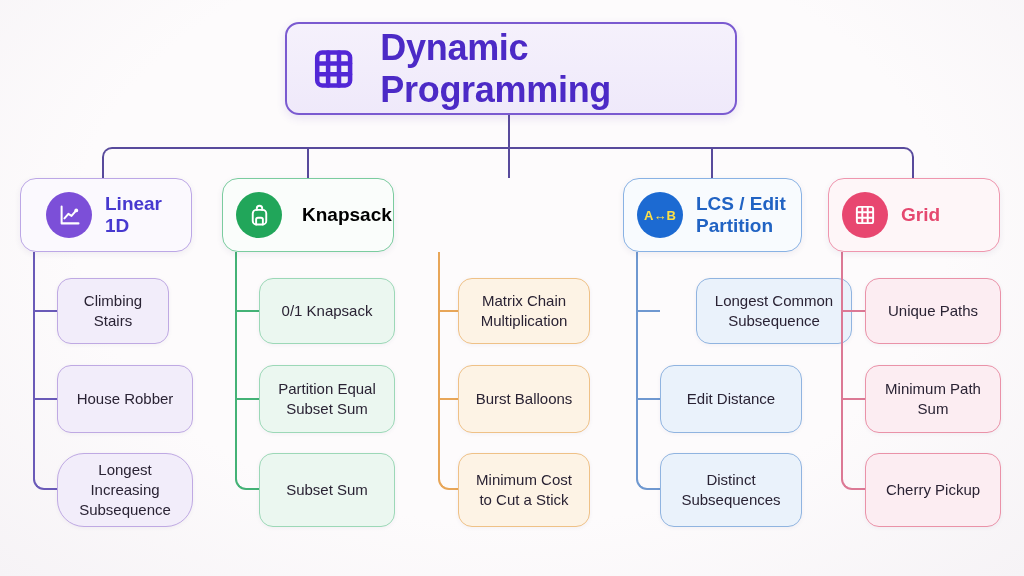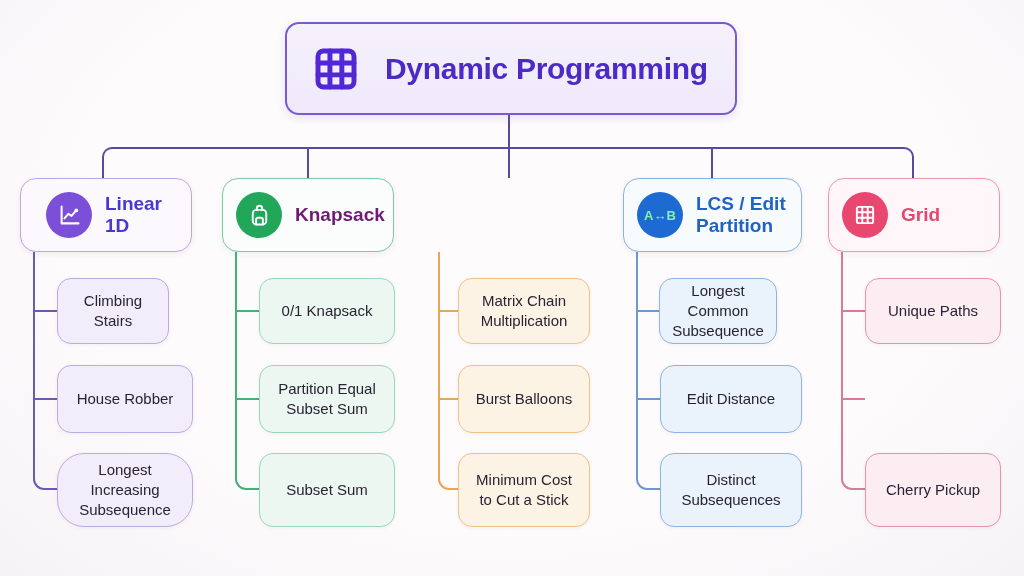--- a/index.html
+++ b/index.html
@@ -6,53 +6,53 @@
   body{width:1024px;height:576px;overflow:hidden;font-family:"Liberation Sans",sans-serif;}
   .stage{position:relative;width:1024px;height:576px;background:#faf8fa;
          background:radial-gradient(ellipse at 50% 40%, #fdfbfc 60%, #f6f3f6 100%);}
 
   
   .root{position:absolute;left:285px;top:22px;width:452px;height:93px;box-sizing:border-box;
         border:2px solid #7a5ad0;border-radius:14px;
         background:linear-gradient(180deg,#f5f1fc,#efe9fa);
         box-shadow:0 3px 10px rgba(83,50,170,.12);
         display:flex;align-items:center;padding-left:22px;gap:22px;}
-  .root-title{font-size:30px;font-weight:700;color:#4c2ac6;letter-spacing:-.3px;}
+  .root-title{font-size:36px;font-weight:700;color:#4c2ac6;letter-spacing:-.3px;}
 
   
   .cline{position:absolute;background:#584a9c;}
   .top-rail{position:absolute;left:102px;top:147px;width:812px;height:31px;box-sizing:border-box;
             border-top:2px solid #584a9c;border-left:2px solid #584a9c;border-right:2px solid #584a9c;
             border-radius:10px 10px 0 0;}
 
   
   .branch{position:absolute;top:178px;height:74px;box-sizing:border-box;border-radius:16px;
           display:flex;align-items:center;padding-left:13px;gap:13px;
           box-shadow:0 2px 6px rgba(60,40,100,.07);border:1.6px solid;}
   .bicon{width:46px;height:46px;border-radius:50%;flex:0 0 auto;
          display:flex;align-items:center;justify-content:center;}
   .btitle{font-size:19px;font-weight:700;line-height:1.15;}
-  .icon-label{color:#86efac;font-size:13px;font-weight:700;letter-spacing:0;}
+  .icon-label{color:#fde047;font-size:13px;font-weight:700;letter-spacing:0;}
 
   
   .child{position:absolute;box-sizing:border-box;border-radius:14px;border:1.6px solid;
          display:flex;align-items:center;justify-content:center;text-align:center;
          padding:6px 10px;font-size:15px;font-weight:500;color:#2a2334;line-height:1.32;
          box-shadow:0 1px 4px rgba(60,40,100,.05);}
   .r1{top:278px;height:66px;} .r2{top:365px;height:68px;} .r3{top:453px;height:74px;}
 
   
   .rail{position:absolute;top:252px;height:238px;box-sizing:border-box;
         border-left:2px solid;border-bottom:2px solid;border-radius:0 0 0 11px;}
   .stub{position:absolute;height:2px;}
 
   
   .b0{background:#fbf9fe;border-color:#bca7e6;padding-left:25px;} .b0 .btitle{color:#4739cf;} .b0 .bicon{background:#7c4fd8;}
   .c0{background:#f2edfa;border-color:#bfa9e3;} .l0{border-color:#6a5ab8;} .s0{background:#6a5ab8;}
-  .b1{background:#fafdfb;border-color:#7bcc9f;} .b1 .btitle{color:#701a75;} .b1 .bicon{background:#21a65a;}
+  .b1{background:#fafdfb;border-color:#7bcc9f;} .b1 .btitle{color:#000000;margin-left:7px;} .b1 .bicon{background:#21a65a;}
   .c1{background:#ebf7f0;border-color:#9cd8b7;} .l1{border-color:#44b276;} .s1{background:#44b276;}
   .b2{background:#fefaf4;border-color:#f1c58f;} .b2 .btitle{color:#ee8c2e;} .b2 .bicon{background:#f0923c;}
   .c2{background:#fdf3e5;border-color:#efc187;} .l2{border-color:#e8a658;} .s2{background:#e8a658;}
   .b3{background:#f8fbfe;border-color:#89b2e4;} .b3 .btitle{color:#2163c3;} .b3 .bicon{background:#1c6ad2;}
   .c3{background:#eaf2fb;border-color:#90b4e0;} .l3{border-color:#6f98d0;} .s3{background:#6f98d0;}
   .b4{background:#fef6f8;border-color:#ef96ae;} .b4 .btitle{color:#e5486f;} .b4 .bicon{background:#e84770;}
   .c4{background:#fcedf2;border-color:#ea92a8;} .l4{border-color:#dc7995;} .s4{background:#dc7995;}
 
   svg{display:block;}
 </style>
@@ -118,32 +118,33 @@
 
   <div class="rail l3" style="left:636px;width:24px;"></div>
   <div class="stub s3" style="left:636px;top:310px;width:24px;"></div>
   <div class="stub s3" style="left:636px;top:398px;width:24px;"></div>
   <div class="branch b3" style="left:623px;width:179px;">
     <div class="bicon">
       <span class="icon-label">A↔B</span>
     </div>
     <div class="btitle">LCS / Edit Partition</div>
   </div>
-  <div class="child c3 r1" style="left:659px;width:118px;">Longest Common Subsequence</div>
+  <div class="child c3 r1" style="left:696px;width:156px;">Longest Common Subsequence</div>
   <div class="child c3 r2" style="left:660px;width:142px;">Edit Distance</div>
   <div class="child c3 r3" style="left:660px;width:142px;">Distinct Subsequences</div>
 
   <div class="rail l4" style="left:841px;width:24px;"></div>
   <div class="stub s4" style="left:841px;top:310px;width:24px;"></div>
   <div class="stub s4" style="left:841px;top:398px;width:24px;"></div>
   <div class="branch b4" style="left:828px;width:172px;">
     <div class="bicon">
       <svg width="26" height="26" viewBox="0 0 24 24" fill="none" stroke="#fff" stroke-width="1.8" stroke-linecap="round" stroke-linejoin="round">
         <rect x="4.5" y="4.5" width="15" height="15" rx="1.8"></rect>
         <path d="M9.5 4.5v15M14.5 4.5v15M4.5 9.5h15M4.5 14.5h15"></path>
       </svg>
     </div>
     <div class="btitle">Grid</div>
   </div>
   <div class="child c4 r1" style="left:865px;width:136px;">Unique Paths</div>
+  <div class="child c4 r2" style="left:865px;width:136px;">Minimum Path Sum</div>
   <div class="child c4 r3" style="left:865px;width:136px;">Cherry Pickup</div>
 
 </div>
 
 </body></html>

